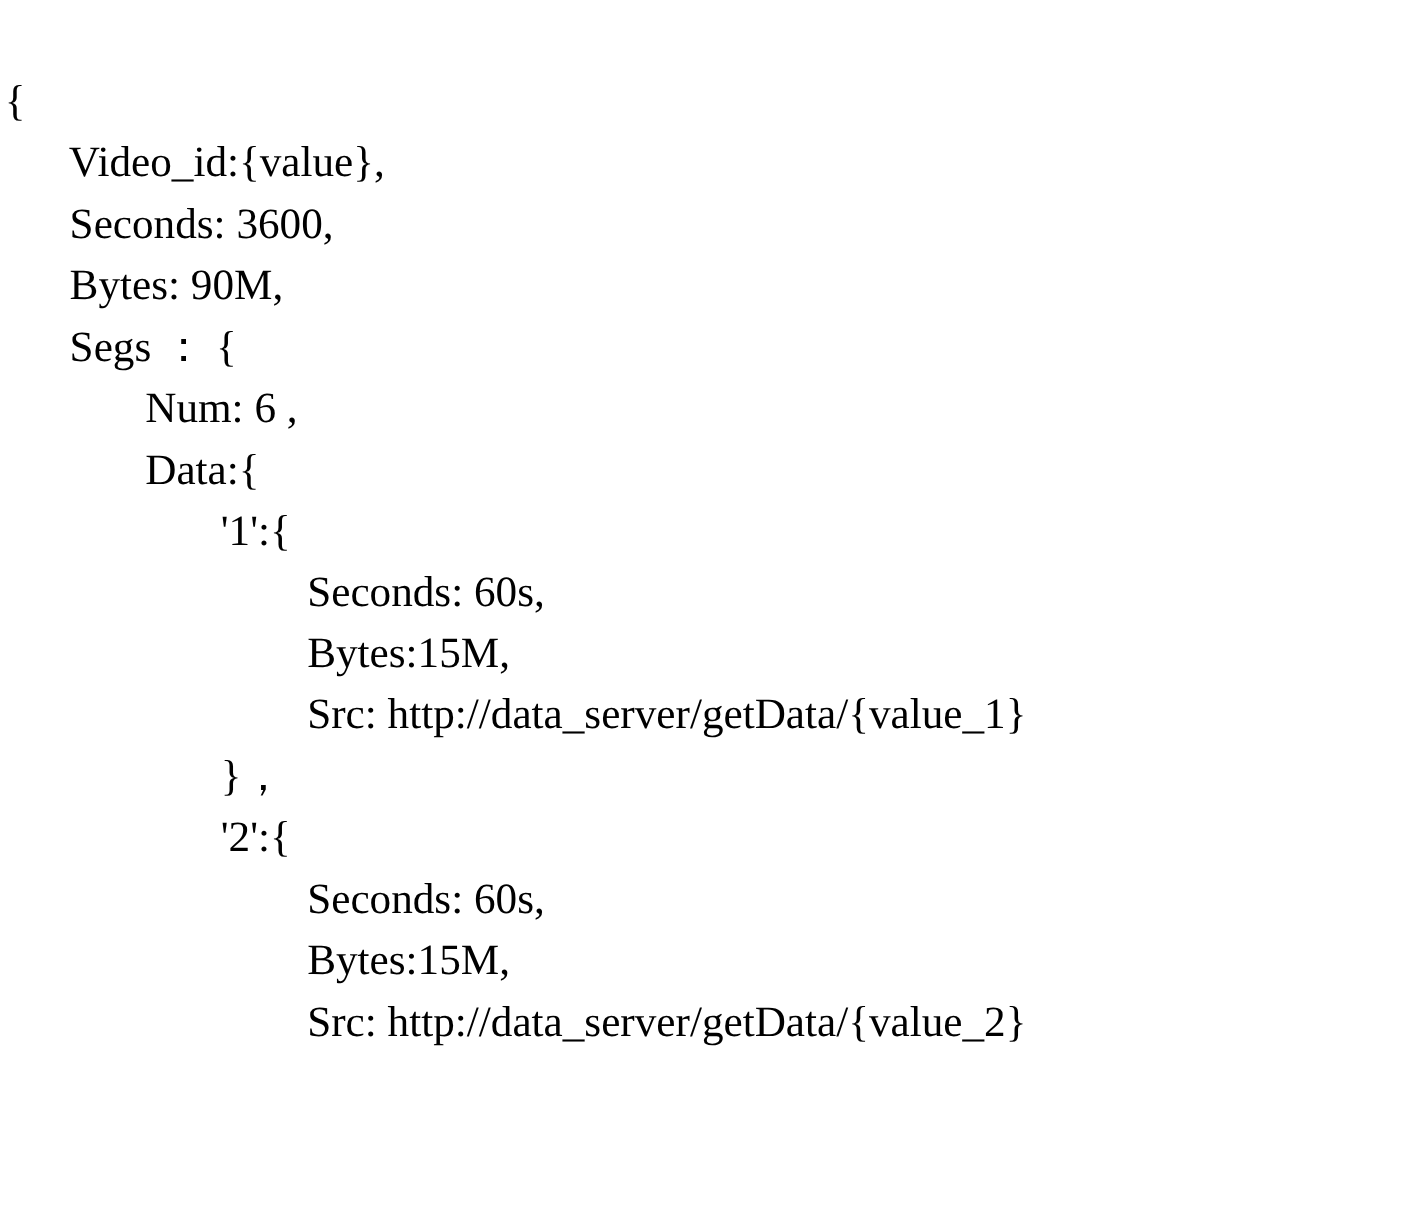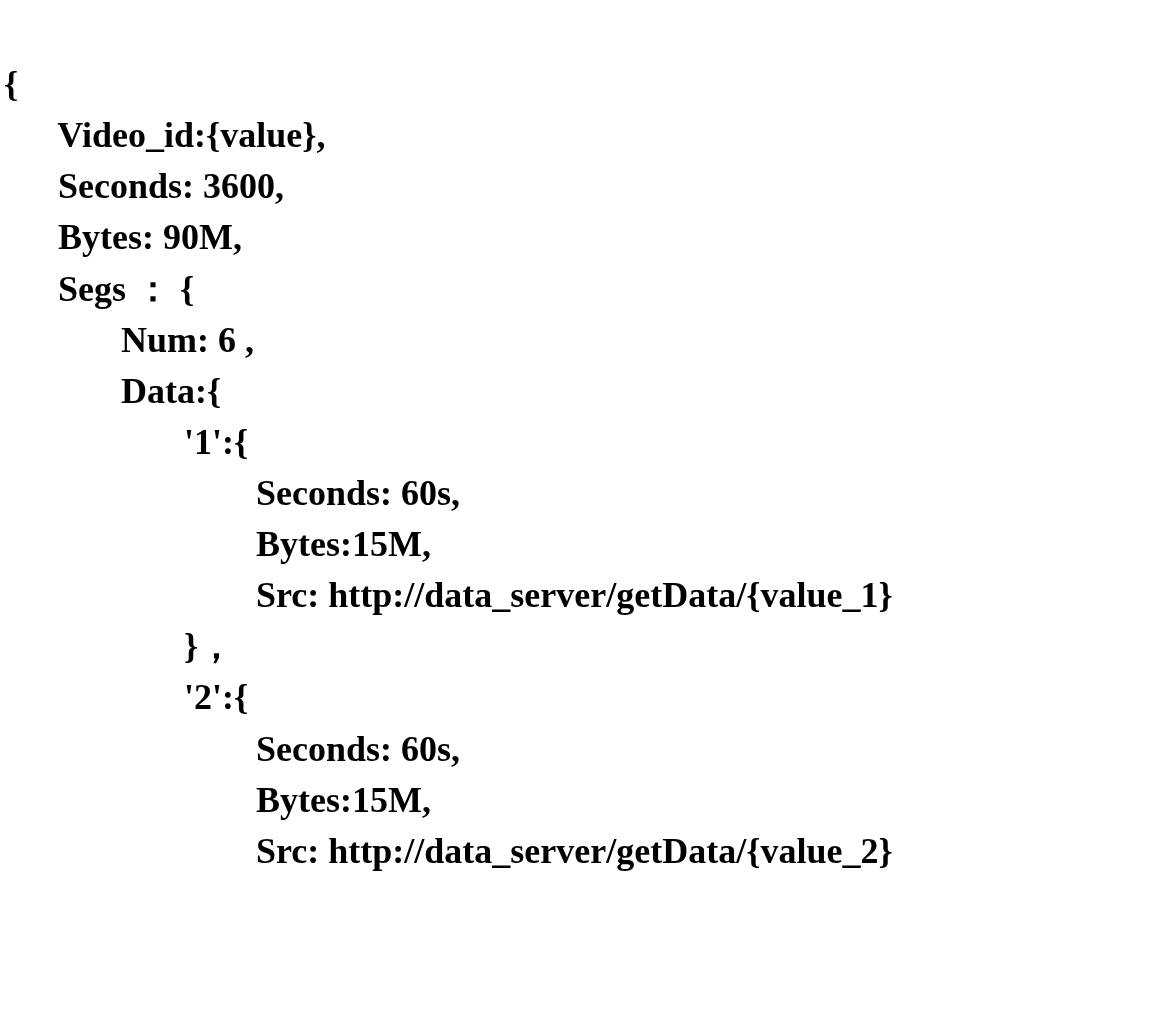--- a/index.html
+++ b/index.html
@@ -7,21 +7,20 @@
     padding: 0;
     background: #ffffff;
     font-family: "Times New Roman", Times, serif;
     font-size: 36px;
     color: #000000;
     line-height: 1.42;
   }
   .code-block {
     white-space: pre;
     padding: 8px 0 0 4px;
-    font-weight: bold;
   }
 </style>
 </head>
 <body>
 
 <div class="code-block">
 <span>{</span>
 <span>      Video_id:{value},</span>
 <span>      Seconds: 3600,</span>
 <span>      Bytes: 90M,</span>

